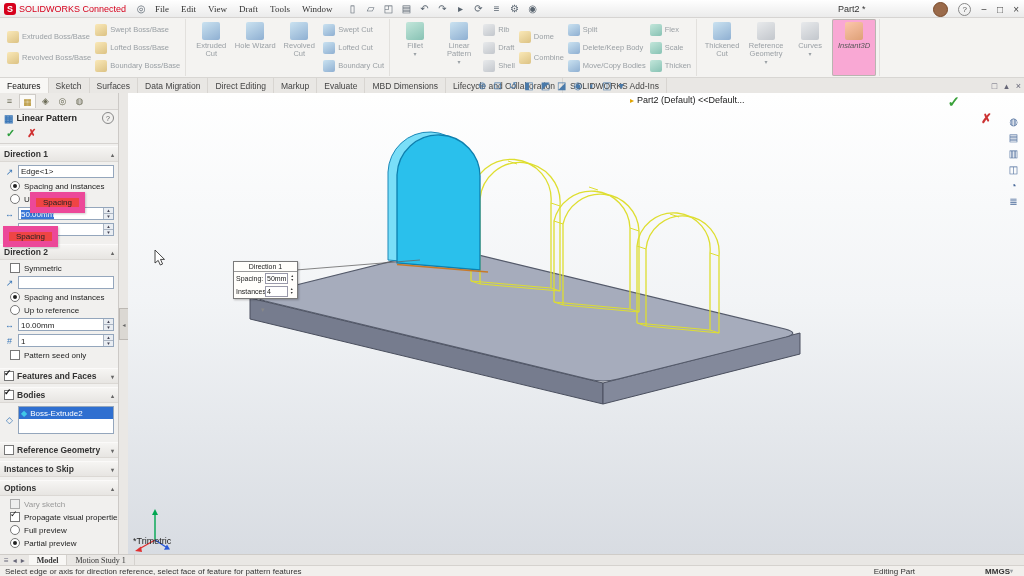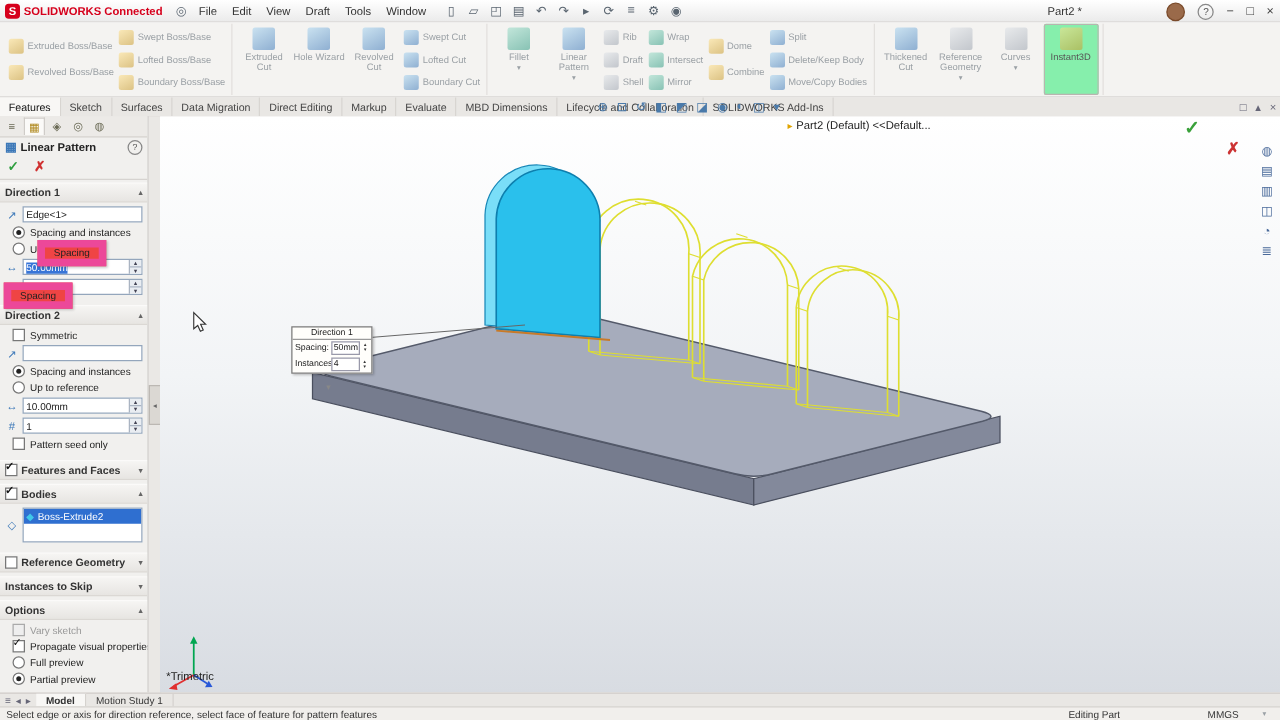--- a/index.html
+++ b/index.html
@@ -5,22 +5,22 @@
   html,body { margin:0; padding:0; background:#ddd; }
   #app { position:relative; width:1024px; height:576px; font-family:"Liberation Sans",sans-serif;
          background:#fff; overflow:hidden; font-size:9px; color:#222; }
 
   
   .titlebar { position:absolute; left:0; right:0; top:0; height:18px; background:linear-gradient(#ffffff,#ebebeb);
               border-bottom:1px solid #d6d4d2; display:flex; align-items:center; gap:2px; padding:0 4px; box-sizing:border-box; }
   .brand { display:flex; align-items:center; gap:3px; margin-right:6px; }
   .logo { width:12px; height:12px; border-radius:3px; background:#d6001c; color:#fff; font-size:9px; font-weight:bold;
           display:flex; align-items:center; justify-content:center; }
-  .brandtext { color:#d6001c; font-weight:bold; font-size:9px; }
-  .mi { padding:0 5px; color:#333; }
+  .brandtext { color:#d6001c; font-weight:normal; font-size:9px; }
+  .mi { padding:0 5px; color:#333;font-family:Liberation Serif, serif; }
   .tb-icons { display:flex; gap:4px; margin-left:6px; }
   .tbi { width:14px; height:14px; display:flex; align-items:center; justify-content:center; color:#5a6570; font-size:10px; }
   .doc-title { position:absolute; left:838px; top:4px; font-size:9px; color:#333; }
   .win-controls { position:absolute; right:5px; top:2px; display:flex; gap:10px; align-items:center; }
   .avatar { width:13px; height:13px; border-radius:50%; background:#9a6a4a; border:1px solid #7a4a2a; }
   .wc { color:#444; font-size:10px; }
   .helpq { width:11px; height:11px; border:1px solid #888; border-radius:50%; display:flex; align-items:center;
            justify-content:center; font-size:8px; color:#555; }
 
   
@@ -33,21 +33,21 @@
   .rsmallcol { display:flex; flex-direction:column; justify-content:space-between; padding:4px 2px; }
   .rsmallcol.two { justify-content:space-evenly; }
   .rsmall { display:flex; align-items:center; gap:3px; height:13px; }
   .rsmall .ri { width:12px; height:12px; }
   .rsmall .rlabel { white-space:nowrap; text-align:left; }
   .ri { border-radius:2px; opacity:.55; flex:none; }
   .ri.gold { background:linear-gradient(150deg,#ffe08a,#c89a2a); }
   .ri.blue { background:linear-gradient(150deg,#a8d4f0,#3c78b8); }
   .ri.teal { background:linear-gradient(150deg,#9adcc8,#2f9a82); }
   .ri.gray { background:linear-gradient(150deg,#dfe3e8,#9aa2ae); }
-  .rbig.active { background:#86efac; box-shadow:inset 0 0 0 1px #b9b5b0; }
+  .rbig.active { background:#f9a8d4; box-shadow:inset 0 0 0 1px #b9b5b0;font-style:italic; }
   .rbig.active .rlabel { color:#555; }
   .dd { font-size:6px; color:#9aa0a5; }
 
   
   .tabrow { position:absolute; top:78px; left:0; right:0; height:15px; background:#e9e7e4; border-bottom:1px solid #cfccc8;
             display:flex; align-items:stretch; font-size:8.5px; }
   .tab { padding:0 7px; display:flex; align-items:center; color:#444; border-right:1px solid #d8d5d1; white-space:nowrap; }
   .tab.active { background:#f8f7f5; color:#111; font-weight:normal; }
   .hud { position:absolute; left:478px; top:0; height:15px; display:flex; align-items:center; gap:7px; }
   .hicon { color:#4a7aaa; font-size:10px; display:flex; align-items:center; gap:1px; }
@@ -122,27 +122,27 @@
   .cl { width:27px; flex:none; }
   .cv { flex:1; height:9px; border:1px solid #99a; display:flex; align-items:center; padding:0 1px; background:#fff; }
   .cspin { width:5px; display:flex; flex-direction:column; font-size:3.5px; line-height:3.5px; color:#333; }
   .callout-handle { position:absolute; left:133px; top:213px; font-size:7px; color:#888; z-index:4; }
   .viewlabel { position:absolute; left:5px; bottom:8px; font-size:9px; color:#222; }
 
   
   .bottombar { position:absolute; top:554px; left:0; right:0; height:11px; background:#e9e7e4; border-top:1px solid #cfccc8;
                display:flex; align-items:stretch; font-size:8px; }
   .bb-icons { display:flex; align-items:center; gap:4px; padding:0 4px; color:#667; }
-  .btab { padding:0 8px; display:flex; align-items:center; border-right:1px solid #d5d2ce; color:#333; }
+  .btab { padding:0 8px; display:flex; align-items:center; border-right:1px solid #d5d2ce; color:#333;font-family:Liberation Serif, serif; }
   .btab.active { background:#f8f7f5; font-weight:bold; }
   .statusbar { position:absolute; top:565px; left:0; right:0; height:11px; background:#f1efec; border-top:1px solid #d5d2ce;
                display:flex; align-items:center; font-size:8px; color:#333; padding:0 5px; box-sizing:border-box; }
   .st-msg { flex:1; }
   .st-mode { margin-right:70px; }
-  .st-units { display:flex; gap:19px; margin-right:6px; }
+  .st-units { display:flex; gap:0; margin-right:6px;font-weight:bold; }
 </style>
 </head>
 <body>
 
 <div id="app">
 
   <div class="titlebar">
     <div class="brand">
       <span class="logo">S</span>
       <span class="brandtext">SOLIDWORKS Connected</span>
@@ -250,34 +250,20 @@
           </div>
         <div class="rsmall">
             <span class="ri gray"></span>
             <span class="rlabel">Draft</span>
           </div>
         <div class="rsmall">
             <span class="ri gray"></span>
             <span class="rlabel">Shell</span>
           </div>
       </div>
-      <div class="rsmallcol">
-        <div class="rsmall">
-            <span class="ri teal"></span>
-            <span class="rlabel">Wrap</span>
-          </div>
-        <div class="rsmall">
-            <span class="ri teal"></span>
-            <span class="rlabel">Intersect</span>
-          </div>
-        <div class="rsmall">
-            <span class="ri teal"></span>
-            <span class="rlabel">Mirror</span>
-          </div>
-      </div>
       <div class="rsmallcol two">
         <div class="rsmall">
             <span class="ri gold"></span>
             <span class="rlabel">Dome</span>
           </div>
         <div class="rsmall">
             <span class="ri gold"></span>
             <span class="rlabel">Combine</span>
           </div>
       </div>
@@ -286,20 +272,34 @@
             <span class="ri blue"></span>
             <span class="rlabel">Split</span>
           </div>
         <div class="rsmall">
             <span class="ri blue"></span>
             <span class="rlabel">Delete/Keep Body</span>
           </div>
         <div class="rsmall">
             <span class="ri blue"></span>
             <span class="rlabel">Move/Copy Bodies</span>
+          </div>
+      </div>
+      <div class="rsmallcol">
+        <div class="rsmall">
+            <span class="ri teal"></span>
+            <span class="rlabel">Flex</span>
+          </div>
+        <div class="rsmall">
+            <span class="ri teal"></span>
+            <span class="rlabel">Scale</span>
+          </div>
+        <div class="rsmall">
+            <span class="ri teal"></span>
+            <span class="rlabel">Thicken</span>
           </div>
       </div>
     </div>
     <div class="rgroup">
       <div class="rbig">
           <span class="ri blue"></span>
           <span class="rlabel">Thickened Cut</span>
         </div>
       <div class="rbig">
           <span class="ri gray"></span>

